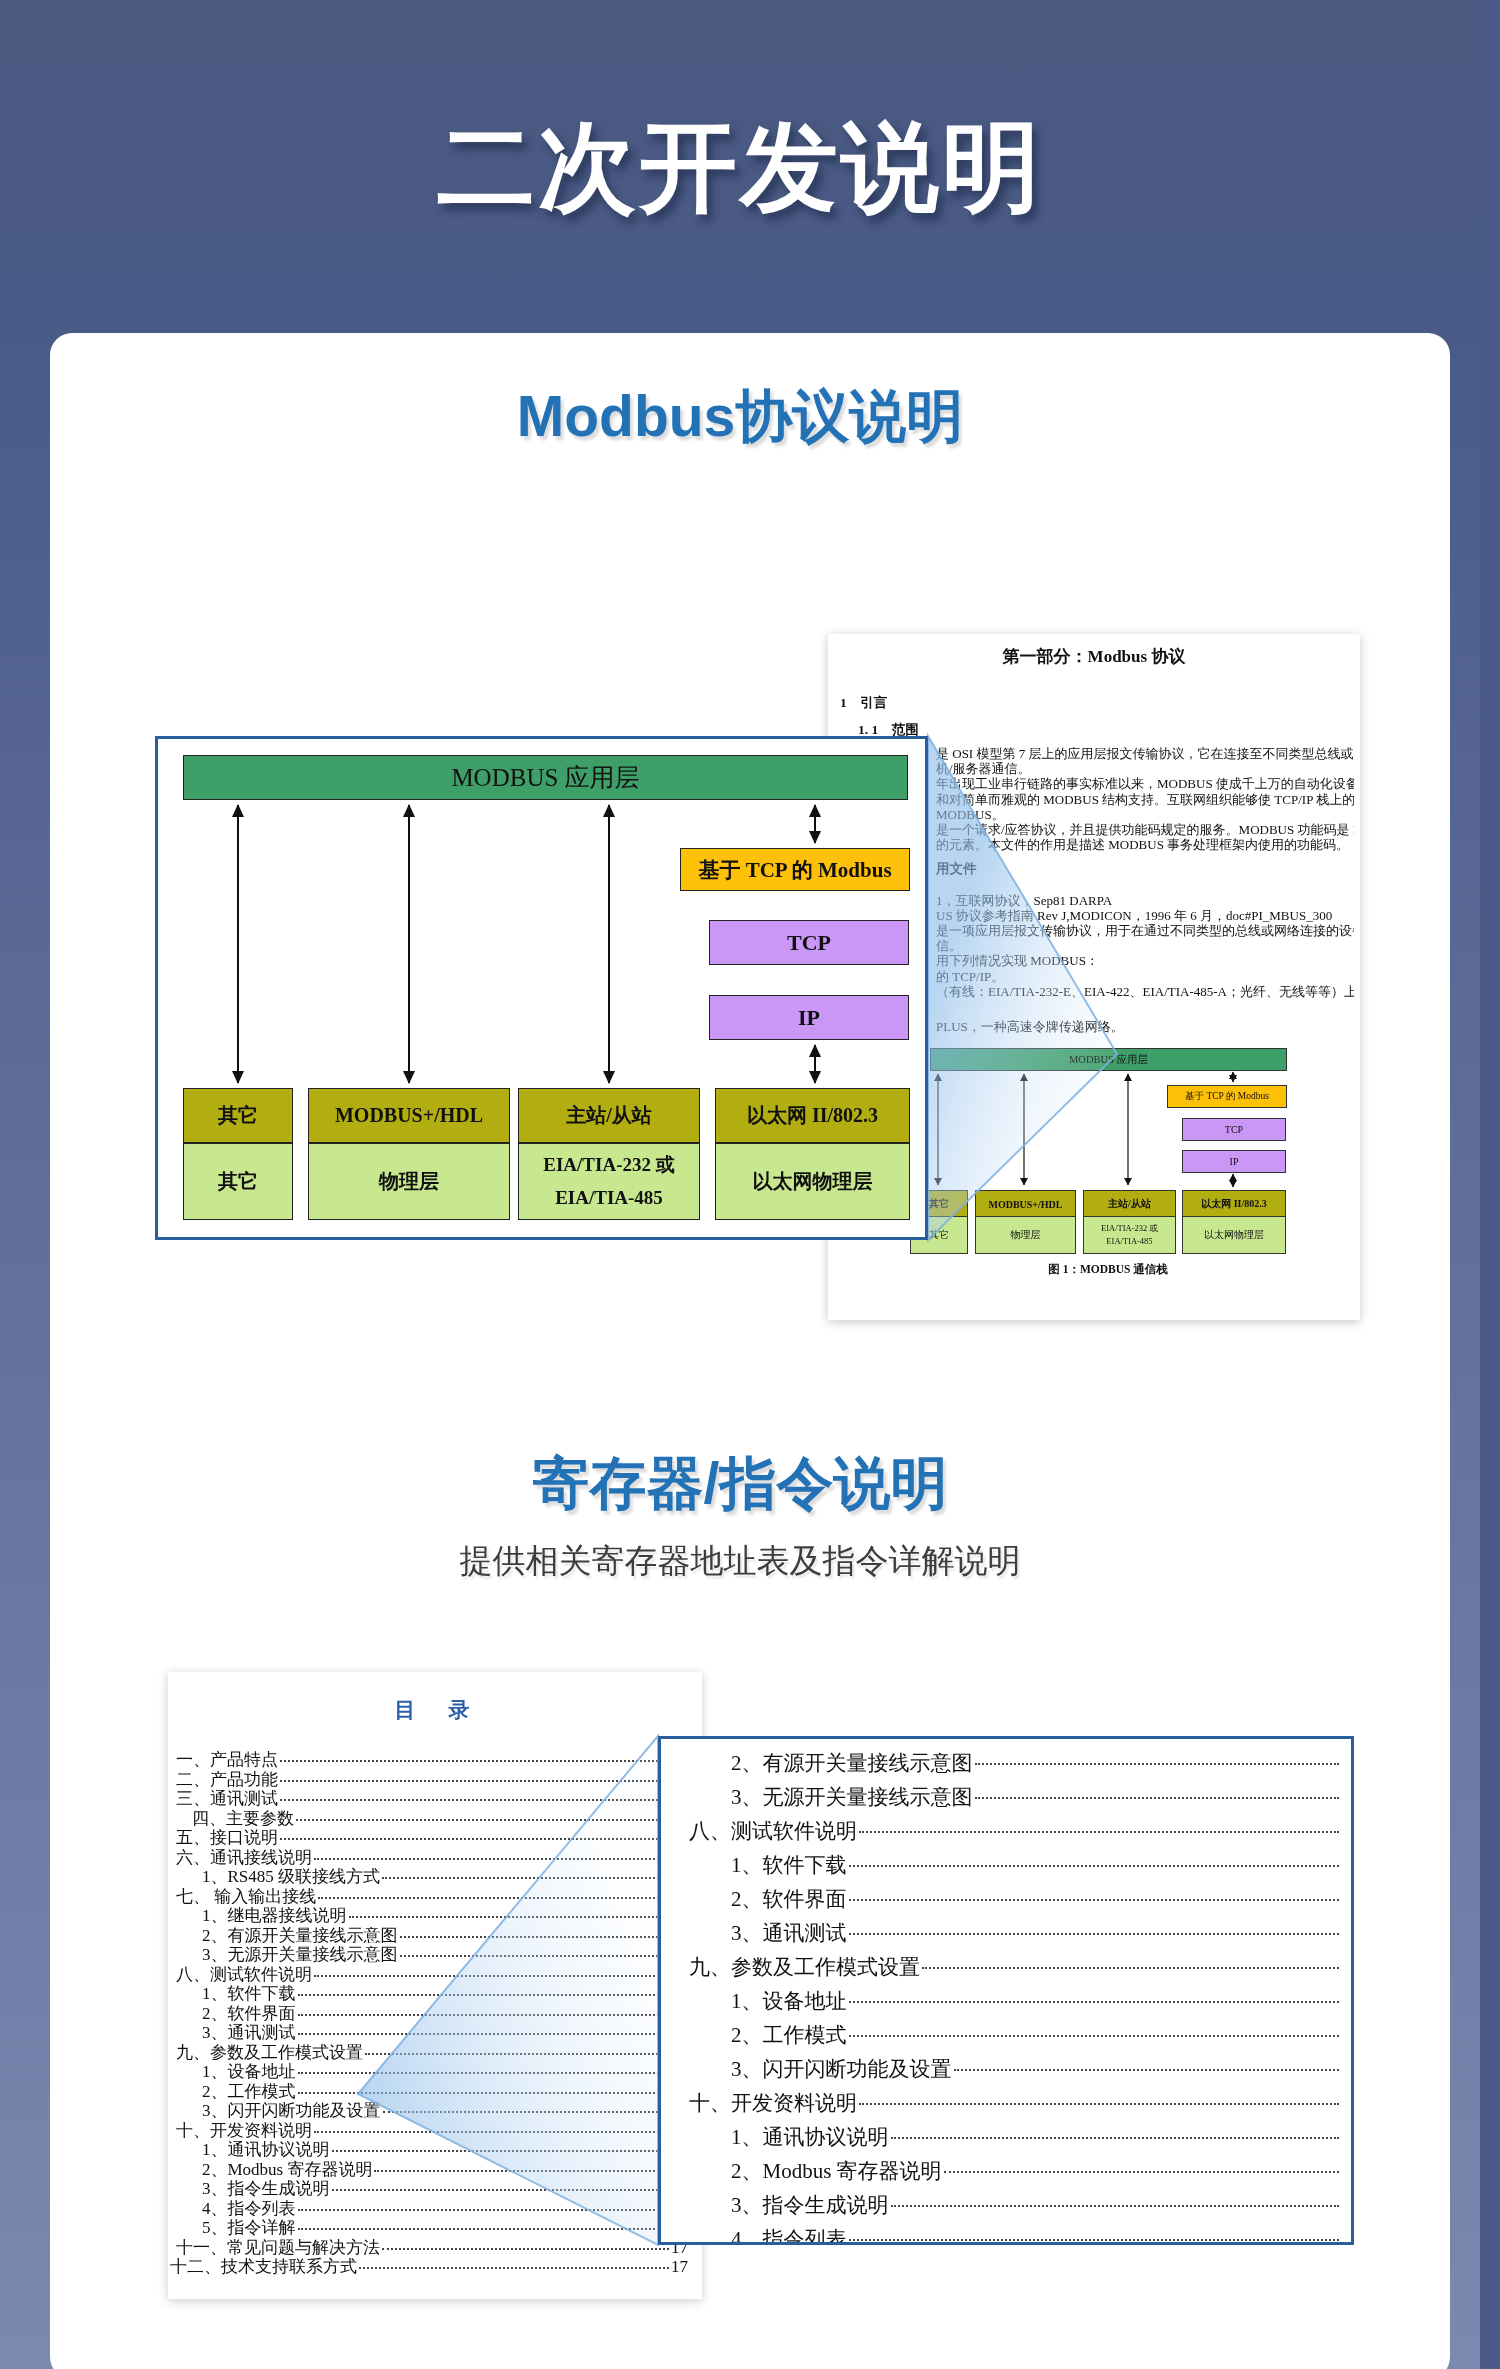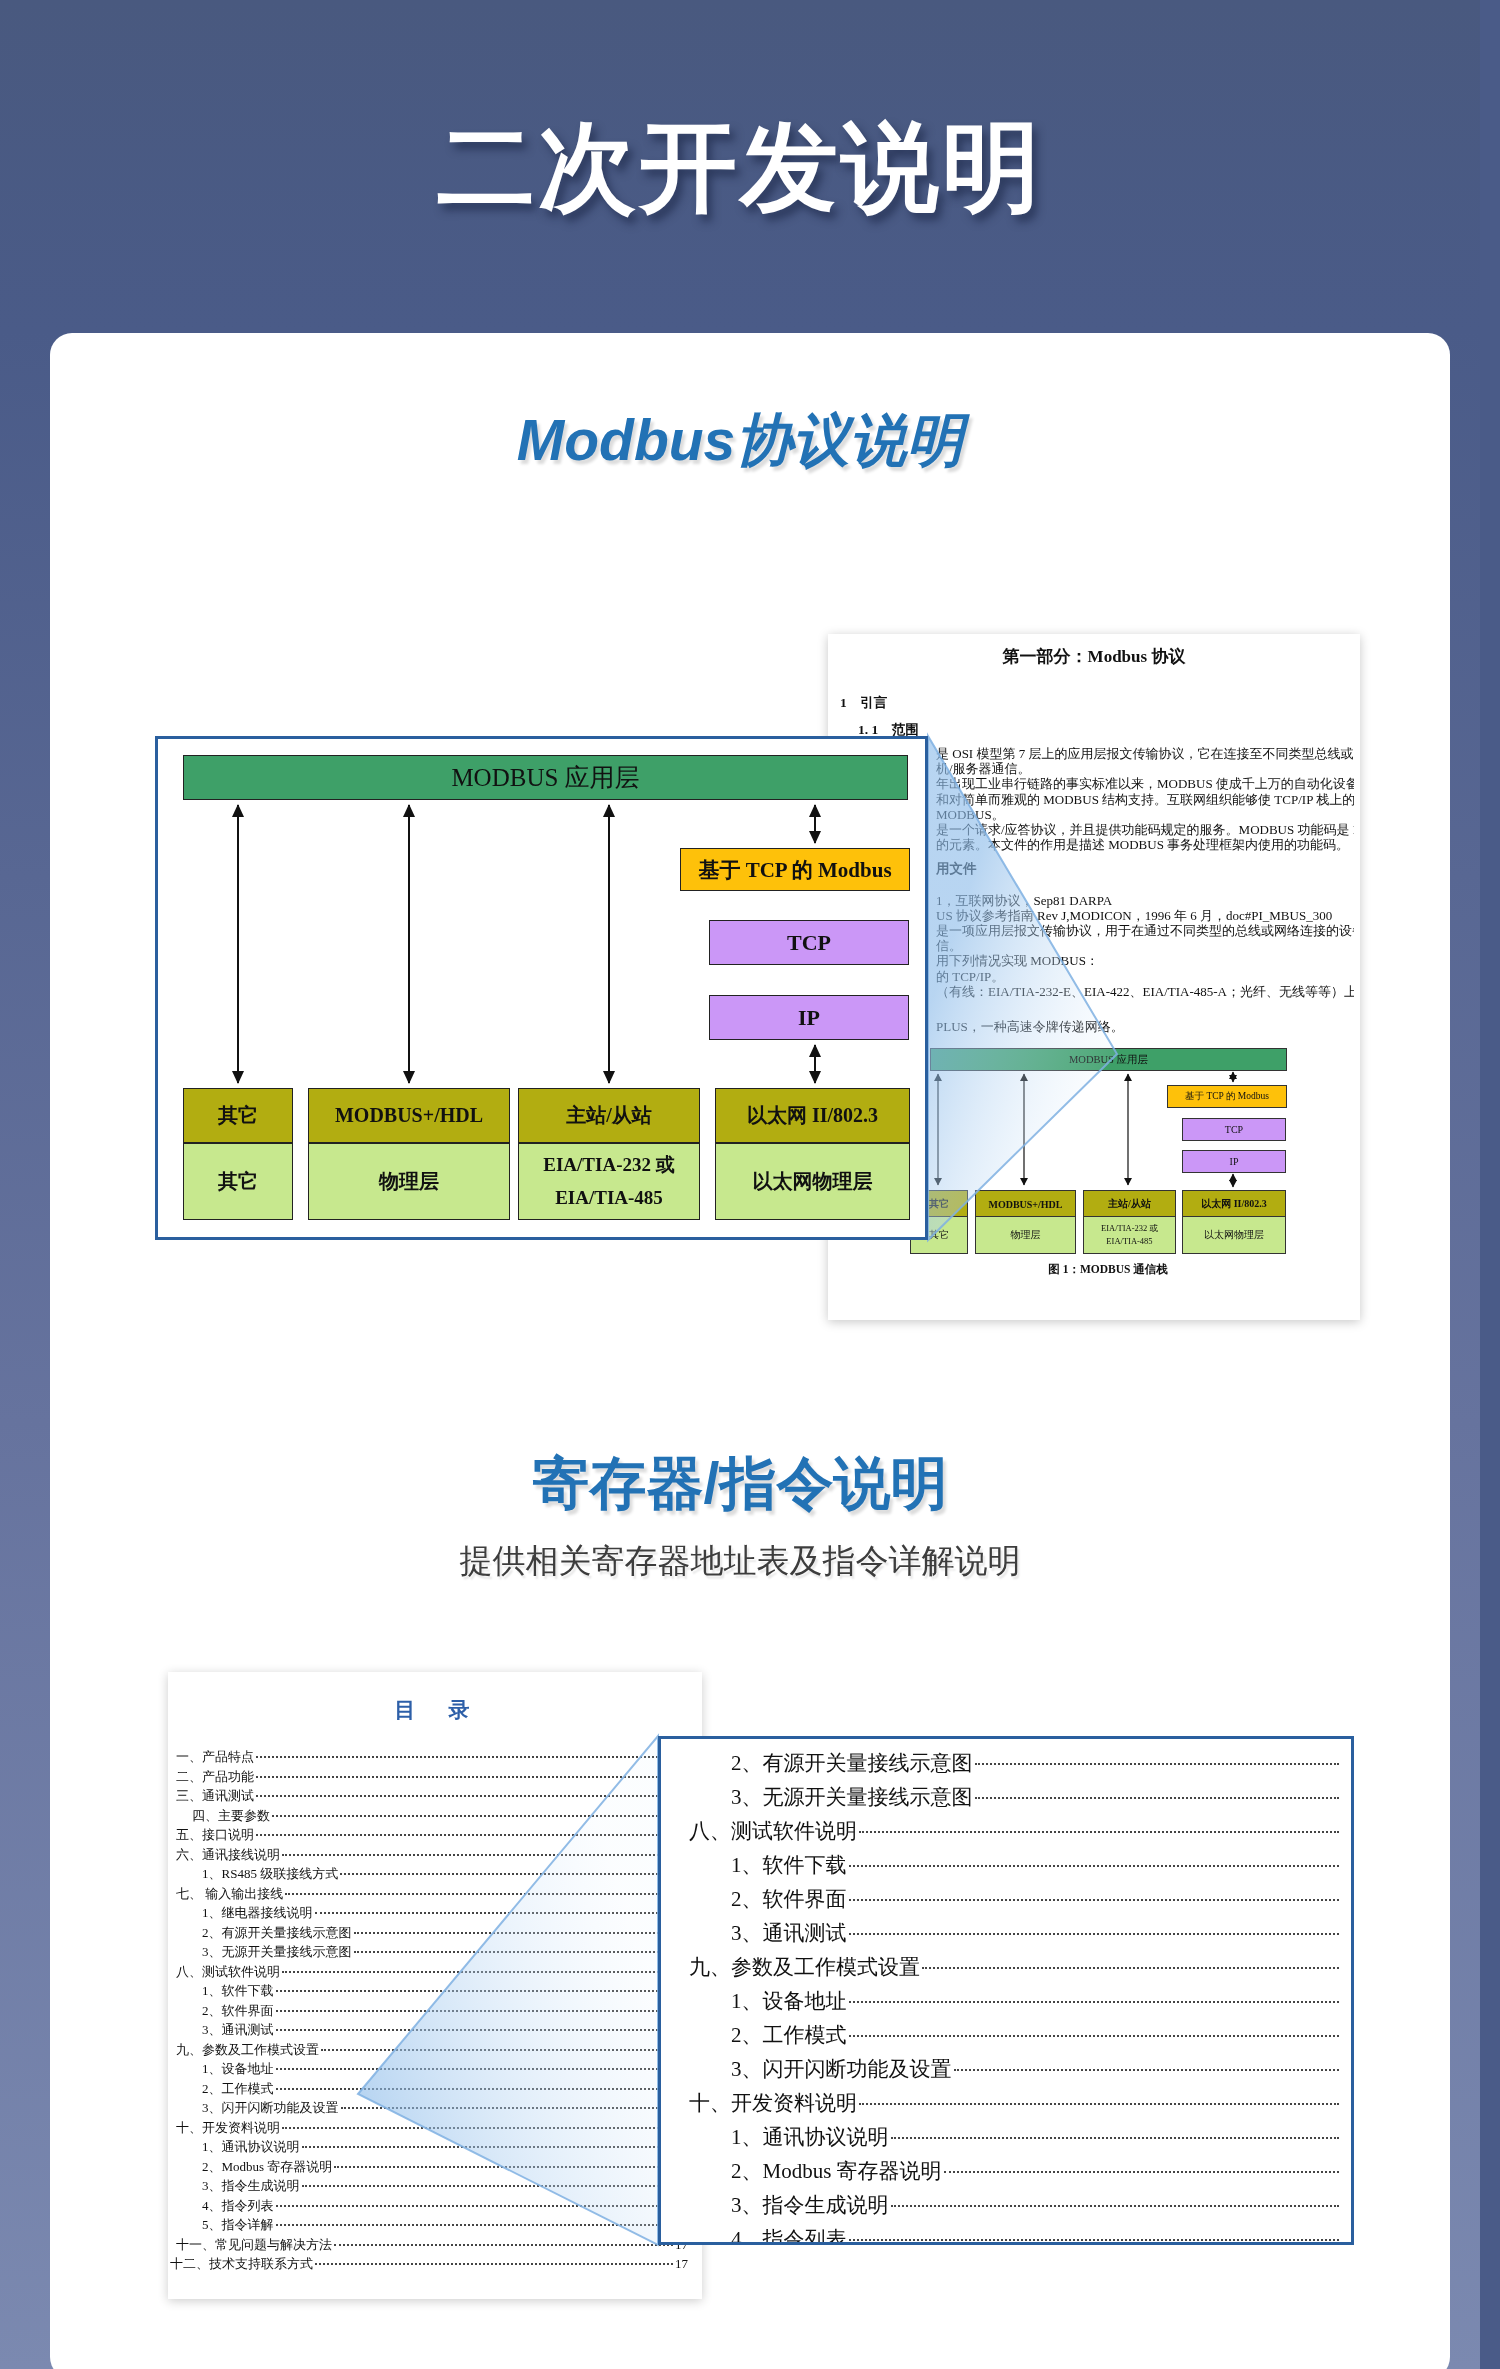--- a/index.html
+++ b/index.html
@@ -38,21 +38,21 @@
   .bbox{position:absolute;border:1px solid #222;display:flex;align-items:center;
     justify-content:center;text-align:center;box-sizing:border-box;}
   
   #beams{position:absolute;left:0;top:0;z-index:2;pointer-events:none;}
   
   .toc-page{position:absolute;left:168px;top:1672px;width:534px;height:627px;background:#fff;
     box-shadow:0 2px 10px rgba(0,0,0,.2);z-index:1;font-family:"Liberation Serif",serif;color:#111;}
   .toc-title{position:absolute;top:24px;left:0;width:100%;text-align:center;color:#2d5fa8;
     font-size:21px;font-weight:bold;letter-spacing:6px;}
   .toc-rows{position:absolute;top:76px;left:0;right:14px;}
-  .toc-rows .leader-row{height:19.5px;font-size:13px;}
+  .toc-rows .leader-row{height:19.5px;font-size:17px;}
   
   .zoom-panel{position:absolute;left:658px;top:1736px;width:696px;height:509px;background:#fff;
     border:3px solid #2a5f9e;box-sizing:border-box;overflow:hidden;z-index:3;
     font-family:"Liberation Serif",serif;color:#111;}
   .panel-rows{position:absolute;top:10px;left:0;right:10px;}
   .panel-rows .leader-row{height:34px;font-size:21px;}
   
   .leader-row{display:flex;align-items:baseline;white-space:nowrap;overflow:hidden;}
   .leader-row .lbl{flex:0 0 auto;}
   .leader-row .dots{flex:1 1 auto;border-bottom:2px dotted #444;margin:0 2px;
@@ -62,21 +62,21 @@
 </style>
 </head>
 <body>
 
 <div id="page">
 
   <div class="hdr-title">二次开发说明</div>
 
   <div class="card"></div>
 
-  <div class="sec-title" style="top:412px;font-style:italic;">Modbus协议说明</div>
+  <div class="sec-title" style="top:388px;">Modbus协议说明</div>
 
   <div class="doc-page">
     <div class="doc-title">第一部分：Modbus 协议</div>
     <div class="doc-h1">1　引言</div>
     <div class="doc-h2">1. 1　范围</div>
     <div class="doc-body">
         <div class="doc-line">是 OSI 模型第 7 层上的应用层报文传输协议，它在连接至不同类型总线或网络的设备</div>
         <div class="doc-line">机/服务器通信。</div>
         <div class="doc-line">年出现工业串行链路的事实标准以来，MODBUS 使成千上万的自动化设备能够通信。</div>
         <div class="doc-line">和对简单而雅观的 MODBUS 结构支持。互联网组织能够使 TCP/IP 栈上的保留系统端</div>

